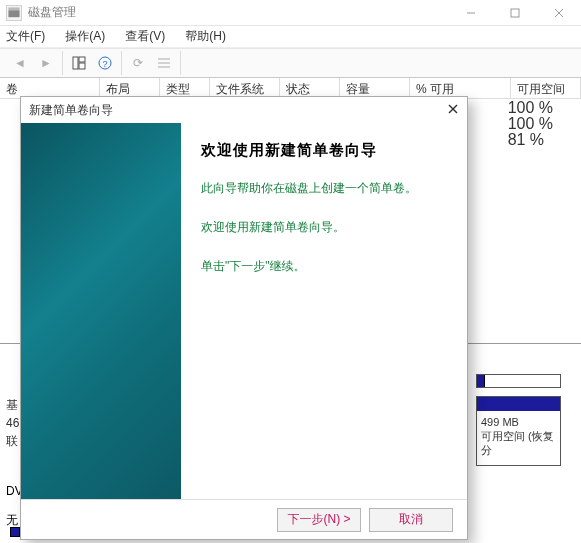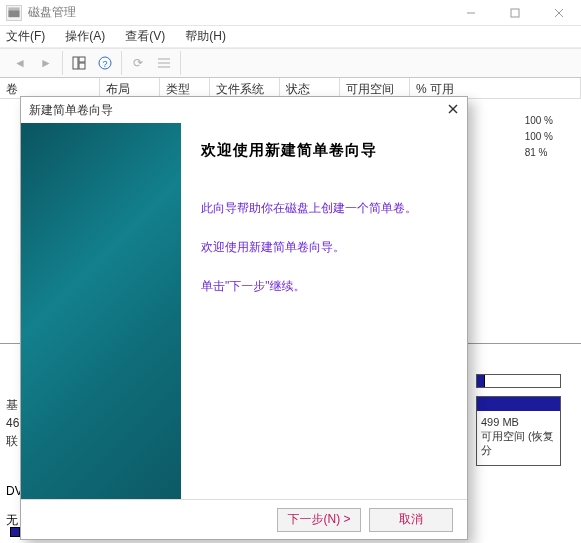--- a/index.html
+++ b/index.html
@@ -29,31 +29,31 @@
 
   
   .bottom-area { position:absolute; left:0; bottom:0; width:100%; height:200px; border-top:1px solid #999;}
   .partition-box { position:absolute; right:20px; top:52px; width:85px; height:70px; border:1px solid #555; }
   .partition-box .hdr { height:14px; background:#1b1b9b; }
   .partition-box .body { padding:4px; font-size:11px; line-height:14px; color:#333;}
   .partition-strip { position:absolute; right:20px; top:30px; width:85px; height:14px; border:1px solid #555;}
   .partition-strip .ind{height:100%;width:8px;background:#1b1b9b;float:left;border-right:1px solid #000;}
 
   
-  .right-match { position:absolute; right:28px; top:113px; font-size:10px; color:#333; line-height:16px;}
+  .right-match { position:absolute; right:28px; top:100px; font-size:16px; color:#333; line-height:16px;}
 
   
   .wizard { position:absolute; left:20px; top:96px; width:448px; background:#fff; border:1px solid #aaa; box-shadow: 6px 6px 12px rgba(0,0,0,.25);}
   .wiz-title { height:26px; display:flex; align-items:center; padding:0 8px; font-size:12px; color:#333;justify-content:flex-end;}
   .wiz-title .close { margin-left:auto; color:#555; }
   .wiz-content { display:flex; }
   .wiz-side { width:160px; height:376px; background: linear-gradient(135deg,#0a5560 0%, #13808d 40%, #0f6d79 65%, #0c5a66 100%); }
   .wiz-right { flex:1; padding: 18px 18px 8px 20px; }
-  .wiz-right h2 { font-size:15px; font-weight:bold; margin-bottom:40px; letter-spacing:1px;}
-  .wiz-right p { font-size:12px; margin-bottom:22px; color:#6d28d9;}
+  .wiz-right h2 { font-size:15px; font-weight:bold; margin-bottom:20px; letter-spacing:1px;}
+  .wiz-right p { font-size:12px; margin-bottom:22px; color:#15803d;}
   .wiz-buttons { height:40px; border-top:1px solid #ddd; display:flex; justify-content:flex-end; align-items:center; gap:8px; padding-right:14px;}
   .btn { min-width:84px; height:24px; font-size:12px; border:1px solid #b5b5b5; background:#f3f3f3; display:flex; align-items:center; justify-content:center; padding:0 8px;}
   .btn.disabled { color:#a5a5a5; }
   .btn:not(.disabled){ color:#be185d; cursor:pointer;}
 
   .left-labels{position:absolute;left:6px;bottom:92px;font-size:12px;color:#333;line-height:18px;}
   .legend{position:absolute;left:10px;bottom:6px;width:10px;height:10px;background:#1b1b9b;border:1px solid #000;}
 </style>
 </head>
 <body>
@@ -124,22 +124,23 @@
     </div>
   </div>
 </div>
 
 <div class="table-hdr">
   <div class="th" style="width:100px">卷</div>
   <div class="th" style="width:60px">布局</div>
   <div class="th" style="width:50px">类型</div>
   <div class="th" style="width:70px">文件系统</div>
   <div class="th" style="width:60px">状态</div>
+  <div class="th" style="width:70px">容量</div>
+  <div class="th" style="flex:1">% 可用</div>
   <div class="th" style="width:70px">可用空间</div>
-  <div class="th" style="flex:1">% 可用</div>
 </div>
 
 <div class="right-match">
   <div>100 %</div>
   <div>100 %</div>
   <div>81 %</div>
 </div>
 
 <div class="bottom-area">
   <div class="partition-strip">

